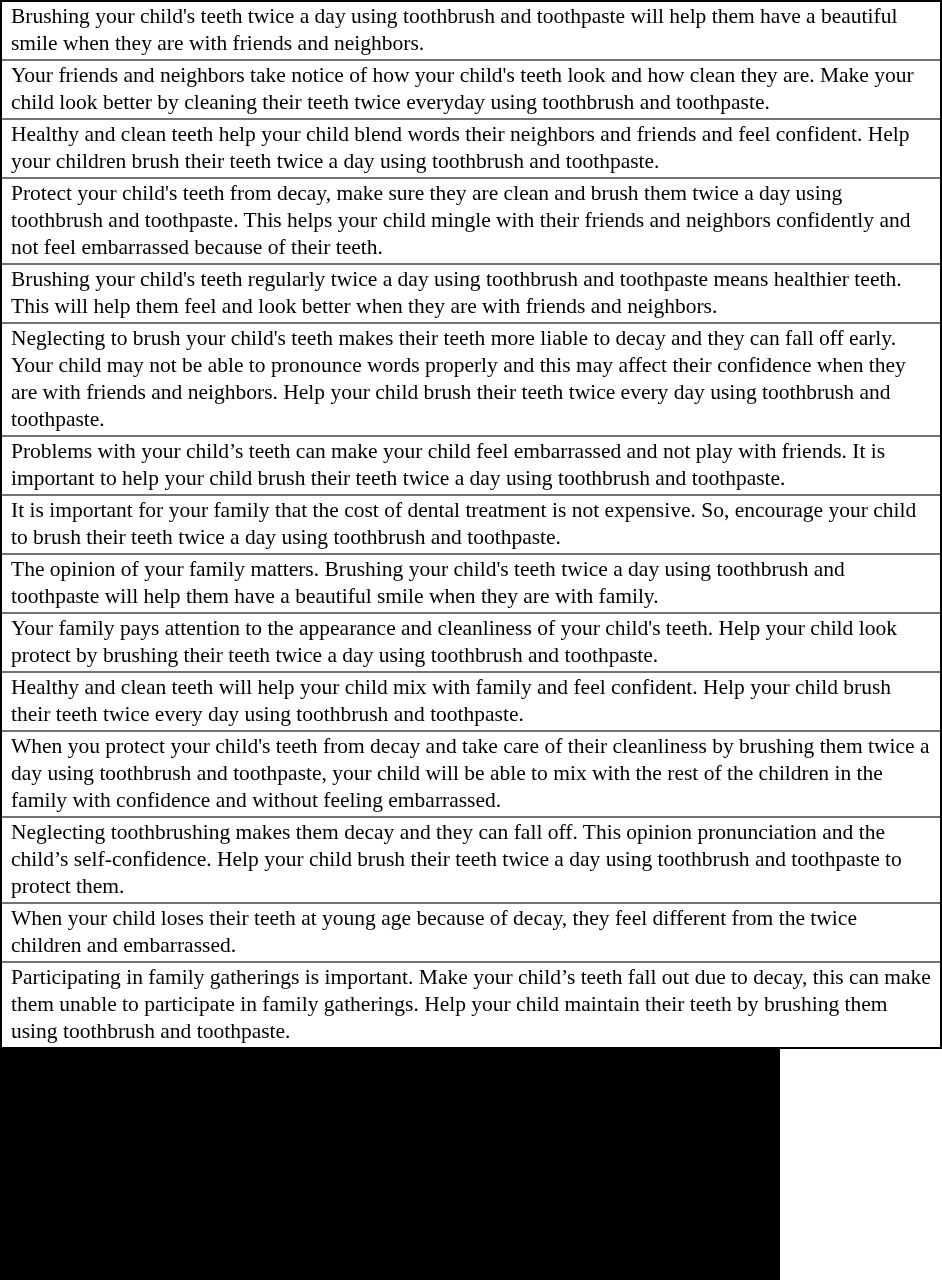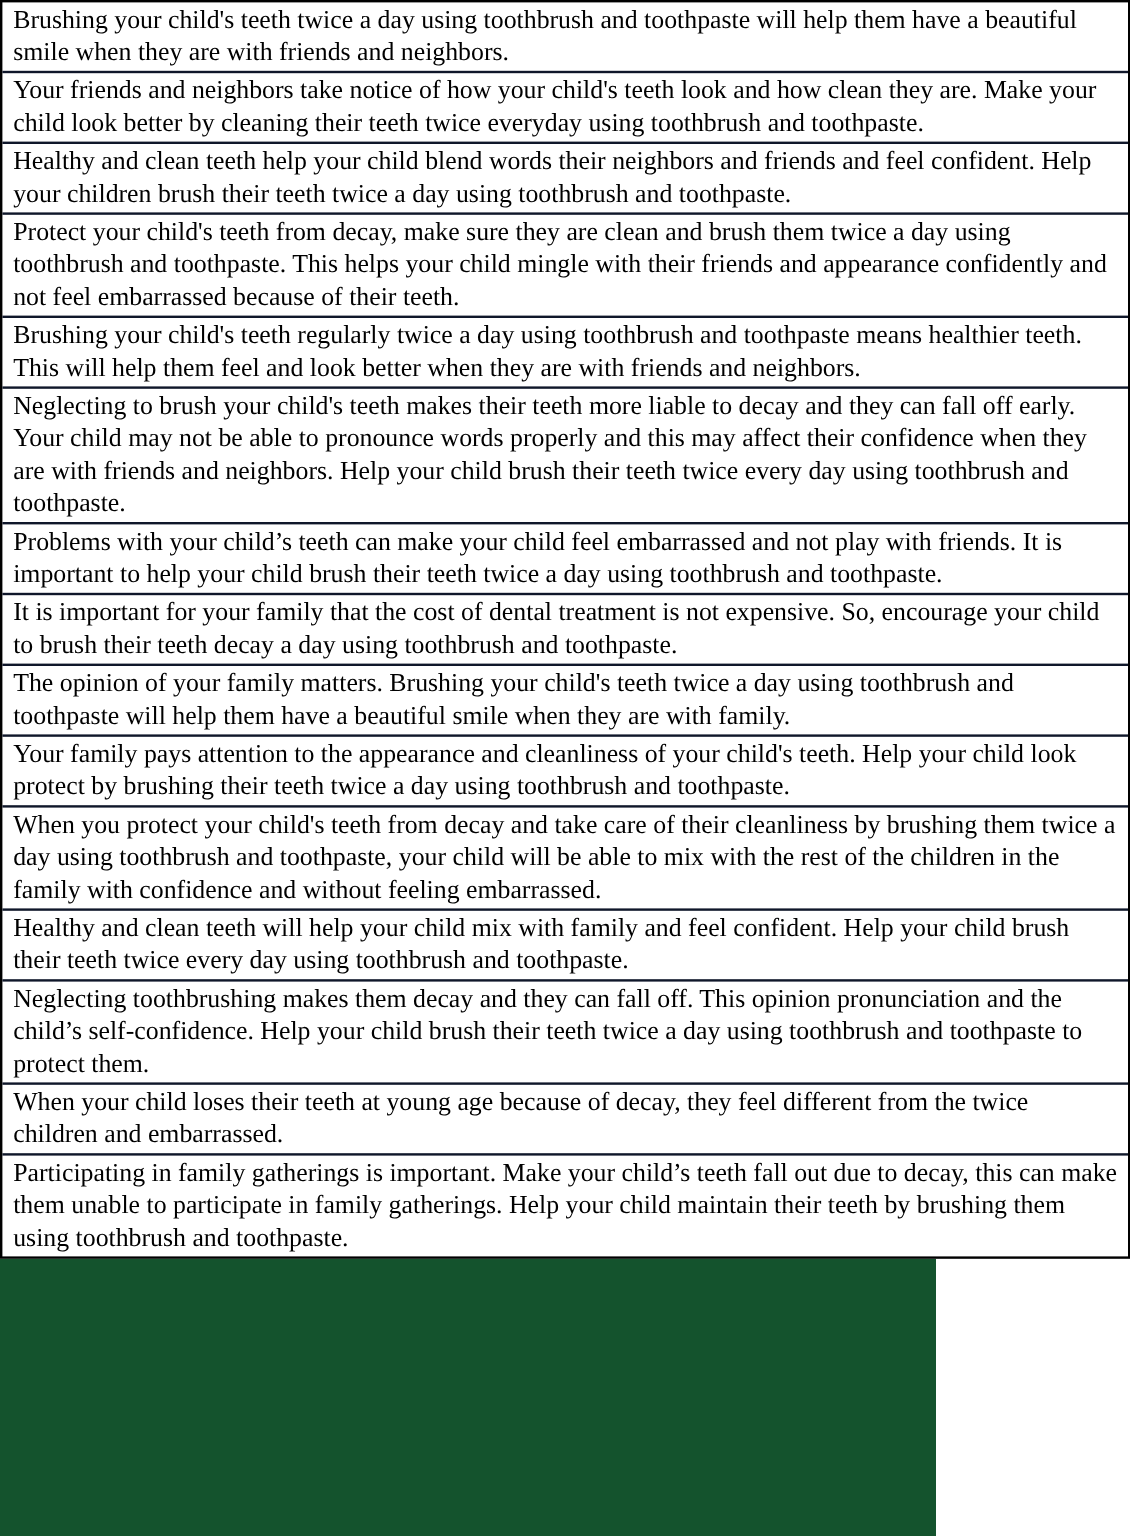--- a/index.html
+++ b/index.html
@@ -7,56 +7,56 @@
     padding: 0;
     background: #ffffff;
   }
   body {
     width: 942px;
     font-family: "Liberation Serif", "DejaVu Serif", serif;
   }
   .doc-page {
     width: 780px;
     min-height: 1280px;
-    background: #14532d;
+    background: #000000;
     box-sizing: border-box;
   }
   .message-table {
     box-sizing: border-box;
     width: 942px;
     border: 2px solid #000000;
     background: #ffffff;
   }
   .message-row {
     box-sizing: border-box;
     padding: 1px 9px 2px 9px;
     font-size: 21.5px;
     line-height: 27px;
     color: #000000;
     text-align: left;
     letter-spacing: 0px;
   }
   .message-row + .message-row {
-    border-top: 2px solid #0f172a;
+    border-top: 2px solid #737373;
   }
 </style>
 </head>
 <body>
 
 <div class="doc-page">
   <div class="message-table">
     <div class="message-row">Brushing your child's teeth twice a day using toothbrush and toothpaste will help them have a beautiful smile when they are with friends and neighbors.</div>
     <div class="message-row">Your friends and neighbors take notice of how your child's teeth look and how clean they are. Make your child look better by cleaning their teeth twice everyday using toothbrush and toothpaste.</div>
     <div class="message-row">Healthy and clean teeth help your child blend words their neighbors and friends and feel confident. Help your children brush their teeth twice a day using toothbrush and toothpaste.</div>
-    <div class="message-row">Protect your child's teeth from decay, make sure they are clean and brush them twice a day using toothbrush and toothpaste. This helps your child mingle with their friends and appearance confidently and not feel embarrassed because of their teeth.</div>
+    <div class="message-row">Protect your child's teeth from decay, make sure they are clean and brush them twice a day using toothbrush and toothpaste. This helps your child mingle with their friends and neighbors confidently and not feel embarrassed because of their teeth.</div>
     <div class="message-row">Brushing your child's teeth regularly twice a day using toothbrush and toothpaste means healthier teeth. This will help them feel and look better when they are with friends and neighbors.</div>
     <div class="message-row">Neglecting to brush your child's teeth makes their teeth more liable to decay and they can fall off early. Your child may not be able to pronounce words properly and this may affect their confidence when they are with friends and neighbors. Help your child brush their teeth twice every day using toothbrush and toothpaste.</div>
     <div class="message-row">Problems with your child’s teeth can make your child feel embarrassed and not play with friends. It is important to help your child brush their teeth twice a day using toothbrush and toothpaste.</div>
-    <div class="message-row">It is important for your family that the cost of dental treatment is not expensive. So, encourage your child to brush their teeth decay a day using toothbrush and toothpaste.</div>
+    <div class="message-row">It is important for your family that the cost of dental treatment is not expensive. So, encourage your child to brush their teeth twice a day using toothbrush and toothpaste.</div>
     <div class="message-row">The opinion of your family matters. Brushing your child's teeth twice a day using toothbrush and toothpaste will help them have a beautiful smile when they are with family.</div>
     <div class="message-row">Your family pays attention to the appearance and cleanliness of your child's teeth. Help your child look protect by brushing their teeth twice a day using toothbrush and toothpaste.</div>
+    <div class="message-row">Healthy and clean teeth will help your child mix with family and feel confident. Help your child brush their teeth twice every day using toothbrush and toothpaste.</div>
     <div class="message-row">When you protect your child's teeth from decay and take care of their cleanliness by brushing them twice a day using toothbrush and toothpaste, your child will be able to mix with the rest of the children in the family with confidence and without feeling embarrassed.</div>
-    <div class="message-row">Healthy and clean teeth will help your child mix with family and feel confident. Help your child brush their teeth twice every day using toothbrush and toothpaste.</div>
     <div class="message-row">Neglecting toothbrushing makes them decay and they can fall off. This opinion pronunciation and the child’s self-confidence. Help your child brush their teeth twice a day using toothbrush and toothpaste to protect them.</div>
     <div class="message-row">When your child loses their teeth at young age because of decay, they feel different from the twice children and embarrassed.</div>
     <div class="message-row">Participating in family gatherings is important. Make your child’s teeth fall out due to decay, this can make them unable to participate in family gatherings. Help your child maintain their teeth by brushing them using toothbrush and toothpaste.</div>
   </div>
 </div>
 
 </body></html>

